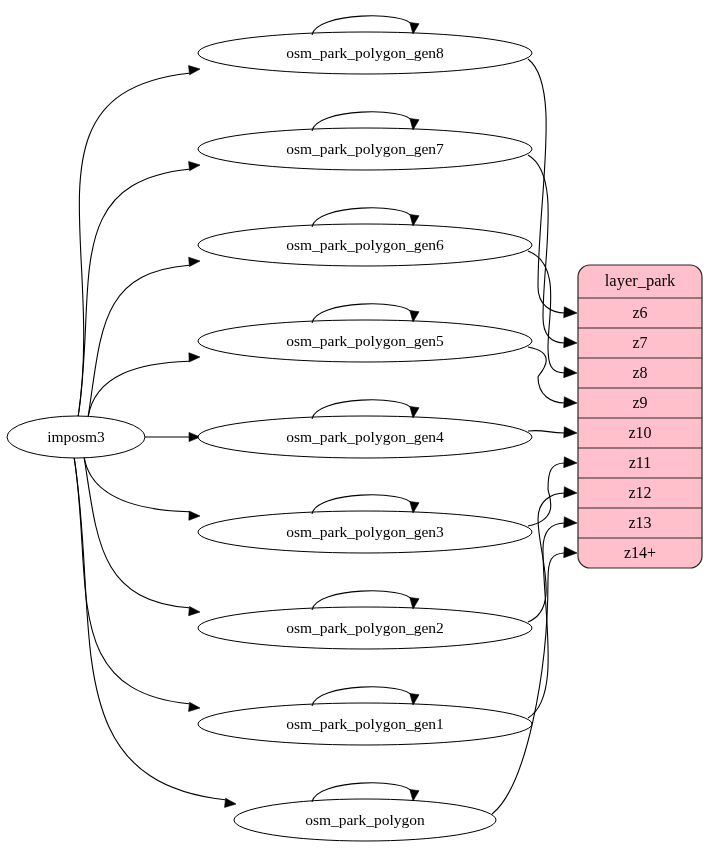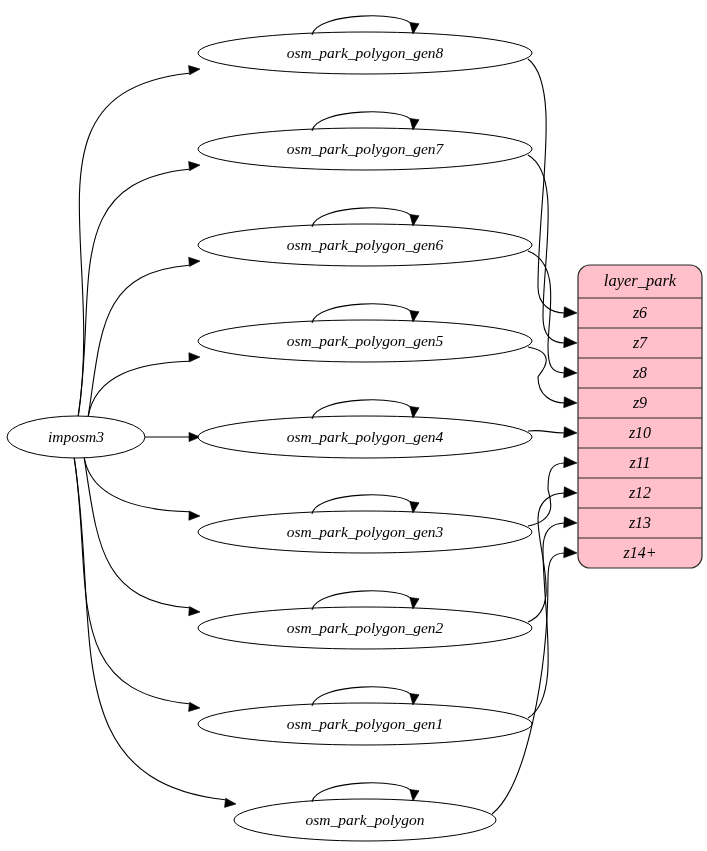--- a/index.html
+++ b/index.html
@@ -6,21 +6,20 @@
     margin: 0;
     padding: 0;
     background: #ffffff;
   }
   #canvas-wrap {
     position: relative;
     width: 707px;
     height: 851px;
     background: #ffffff;
     overflow: hidden;
-    font-style: italic;
   }
   svg#graph {
     display: block;
     width: 707px;
     height: 851px;
     font-family: "Liberation Serif", "DejaVu Serif", serif;
   }
   .node-ellipse {
     fill: #ffffff;
     stroke: #000000;

